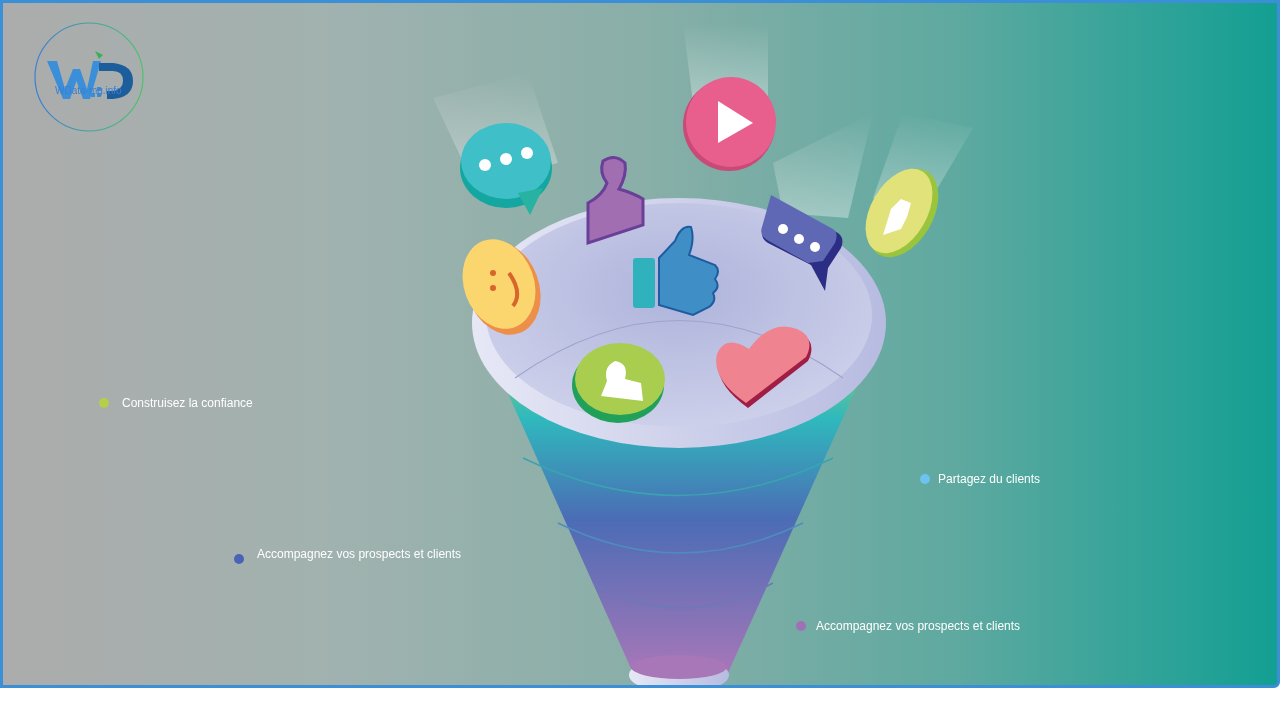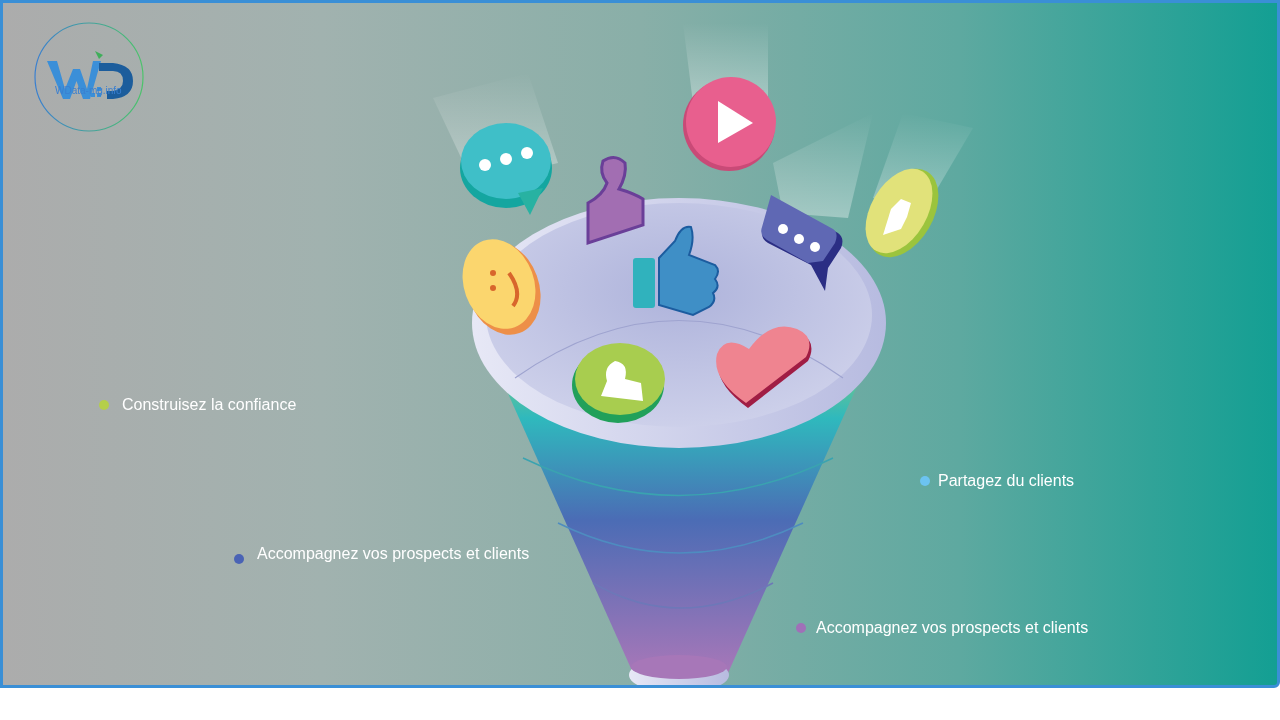--- a/index.html
+++ b/index.html
@@ -1,20 +1,20 @@
 <!DOCTYPE html>
 <html><head>
 <meta charset="utf-8">
 <style>
   html,body{margin:0;padding:0;}
   body{width:1280px;height:720px;overflow:hidden;font-family:"Liberation Sans",sans-serif;}
   .frame{position:relative;width:1280px;height:688px;box-sizing:border-box;border:3px solid #3a8fd6;border-radius:0 0 6px 0;
     background:linear-gradient(90deg,#acacac 0%,#a1b2af 25%,#89afa8 50%,#5ea9a0 75%,#139f93 100%);overflow:hidden;}
   .logo{position:absolute;left:30px;top:18px;width:112px;height:112px;}
-  .label{position:absolute;display:flex;align-items:center;color:#fff;font-size:16px;white-space:nowrap;}
+  .label{position:absolute;display:flex;align-items:center;color:#fff;font-size:12px;white-space:nowrap;}
   .dot{width:10px;height:10px;border-radius:50%;margin-right:13px;flex:none;}
   .funnel{position:absolute;left:0;top:0;width:1280px;height:720px;}
 </style>
 </head>
 <body>
 
 <div class="frame">
 
   <div class="logo">
     <svg width="112" height="112" viewBox="0 0 112 112">

